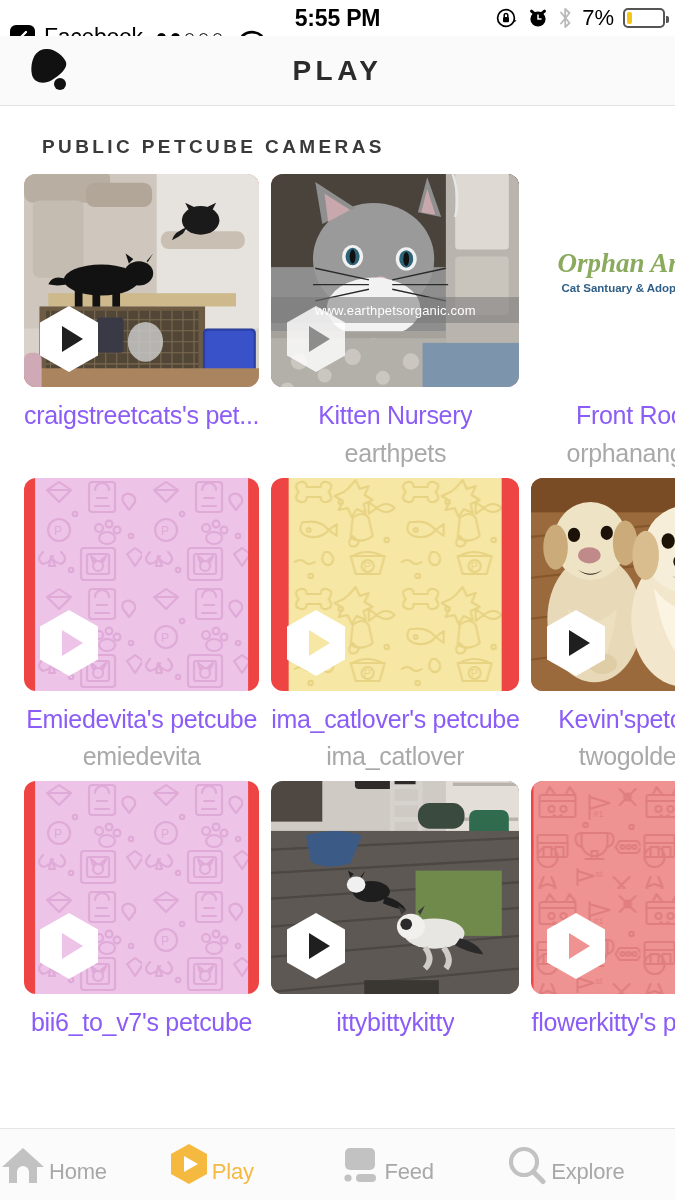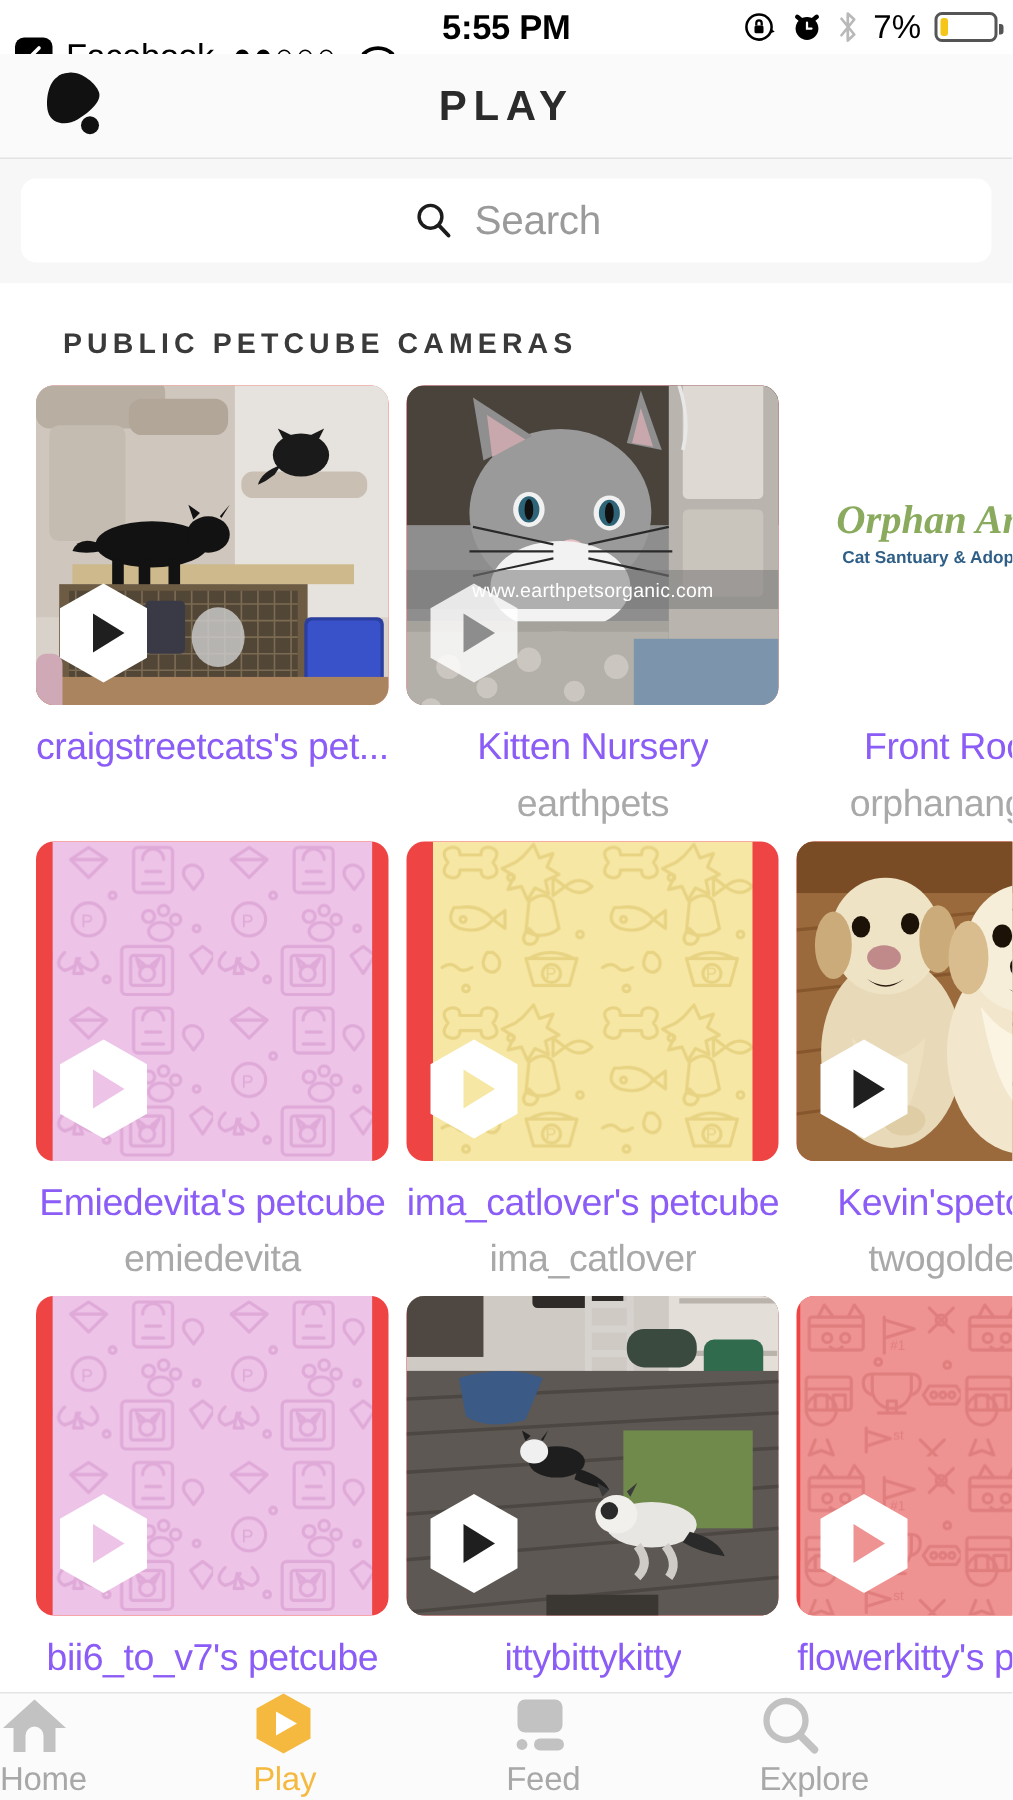--- a/index.html
+++ b/index.html
@@ -93,21 +93,21 @@
     position: absolute; left: 0; right: 0; top: 123px; height: 26px;
     background: rgba(120,120,120,0.55); color: #fff; font-size: 13px;
     display: flex; align-items: center; justify-content: center; letter-spacing: 0.2px;
   }
 
   
   .tabbar {
     flex: 0 0 72px; height: 72px; background: #fbfbfb; border-top: 1px solid #e4e4e4;
     display: flex; align-items: center;
   }
-  .tab { flex: 1; display: flex; flex-direction: column; align-items: flex-start; gap: 3px; }
+  .tab { flex: 1; display: flex; flex-direction: row; align-items: flex-end; gap: 3px; }
   .tab-label { font-size: 22px; color: #a8a8a8; letter-spacing: -0.2px; }
   .tab.active .tab-label { color: #f5b940; }
   .tab-ico { height: 40px; display: flex; align-items: flex-end; justify-content: center; }
 </style>
 </head>
 <body>
 
 <div class="phone">
 
   <div class="statusbar">
@@ -159,29 +159,20 @@
   <div class="navbar">
     <span class="nav-logo">
       <svg width="56" height="46" viewBox="0 0 56 46">
         <path d="M14 6 C9 9 6 20 8 29 C10 37 20 39 28 34 C36 29 44 22 42 16 C40 10 30 2 22 3 C18 3.4 16 4 14 6 Z" fill="#111"></path>
         <ellipse cx="36" cy="38" rx="6" ry="6" fill="#111"></ellipse>
       </svg>
     </span>
     <div class="nav-title">PLAY</div>
   </div>
 
-  <div class="searchwrap">
-    <div class="searchbar">
-      <svg class="search-icon" width="30" height="30" viewBox="0 0 30 30">
-        <circle cx="13" cy="12.5" r="7.6" fill="none" stroke="#1c1c1c" stroke-width="2.3"></circle>
-        <path d="M18.6 18.3 L25 25" stroke="#1c1c1c" stroke-width="2.6" stroke-linecap="round"></path>
-      </svg>
-      <span class="search-ph">Search</span>
-    </div>
-  </div>
 
   <div class="content">
     <div class="section-title">PUBLIC PETCUBE CAMERAS</div>
 
     <div class="grid">
 
       <div class="card">
         <div class="thumb">
           <svg width="100%" height="100%" viewBox="0 0 213 213" preserveAspectRatio="xMidYMid slice">
             <rect width="213" height="213" fill="#d9d2cb"></rect>

